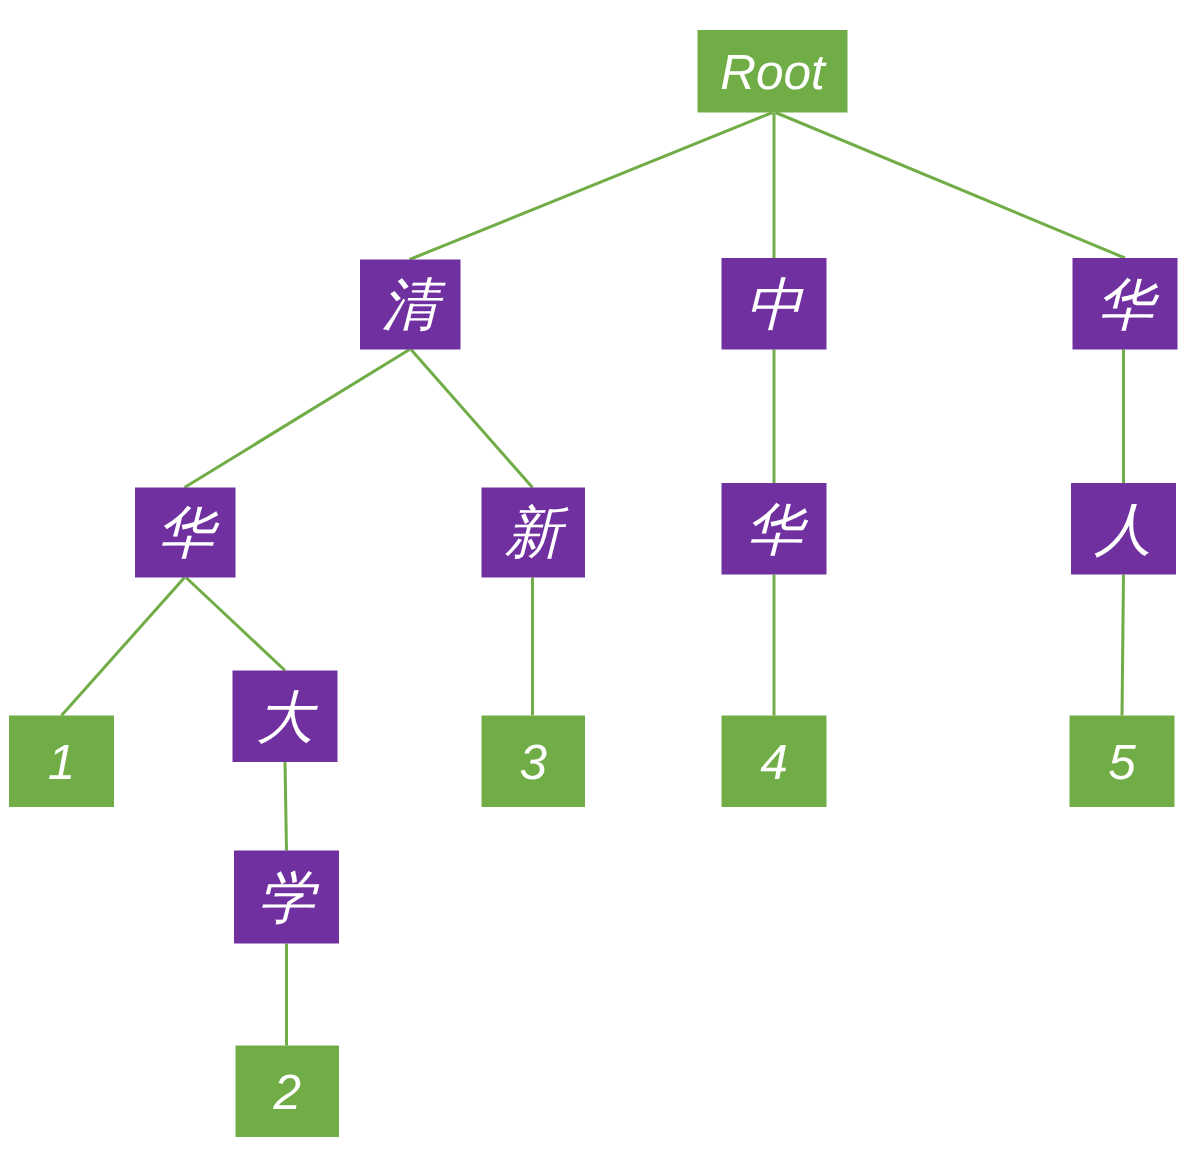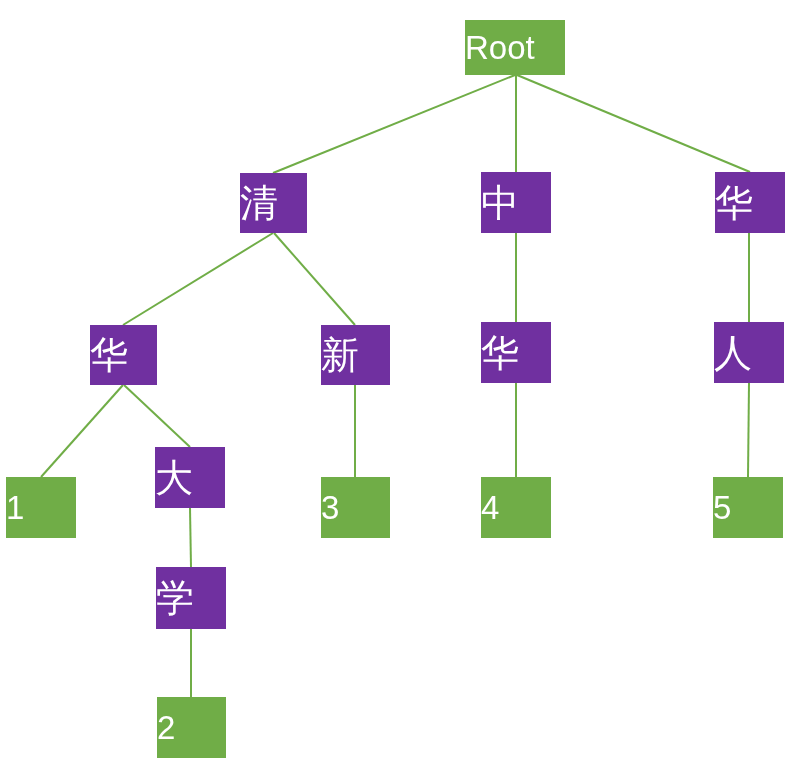--- a/index.html
+++ b/index.html
@@ -21,23 +21,25 @@
     top: 0;
     width: 788px;
     height: 774px;
     pointer-events: none;
   }
   .node {
     position: absolute;
     box-sizing: border-box;
     display: flex;
     align-items: center;
+    justify-content: center;
     color: #ffffff;
     line-height: 1;
     user-select: none;
+    font-style: italic;
   }
   .node.green  { background: #70AD47; }
   .node.purple { background: #7030A0; }
   .node-label {
     display: block;
     text-align: center;
     color: #ffffff;
     white-space: nowrap;
   }
   .label-han {

